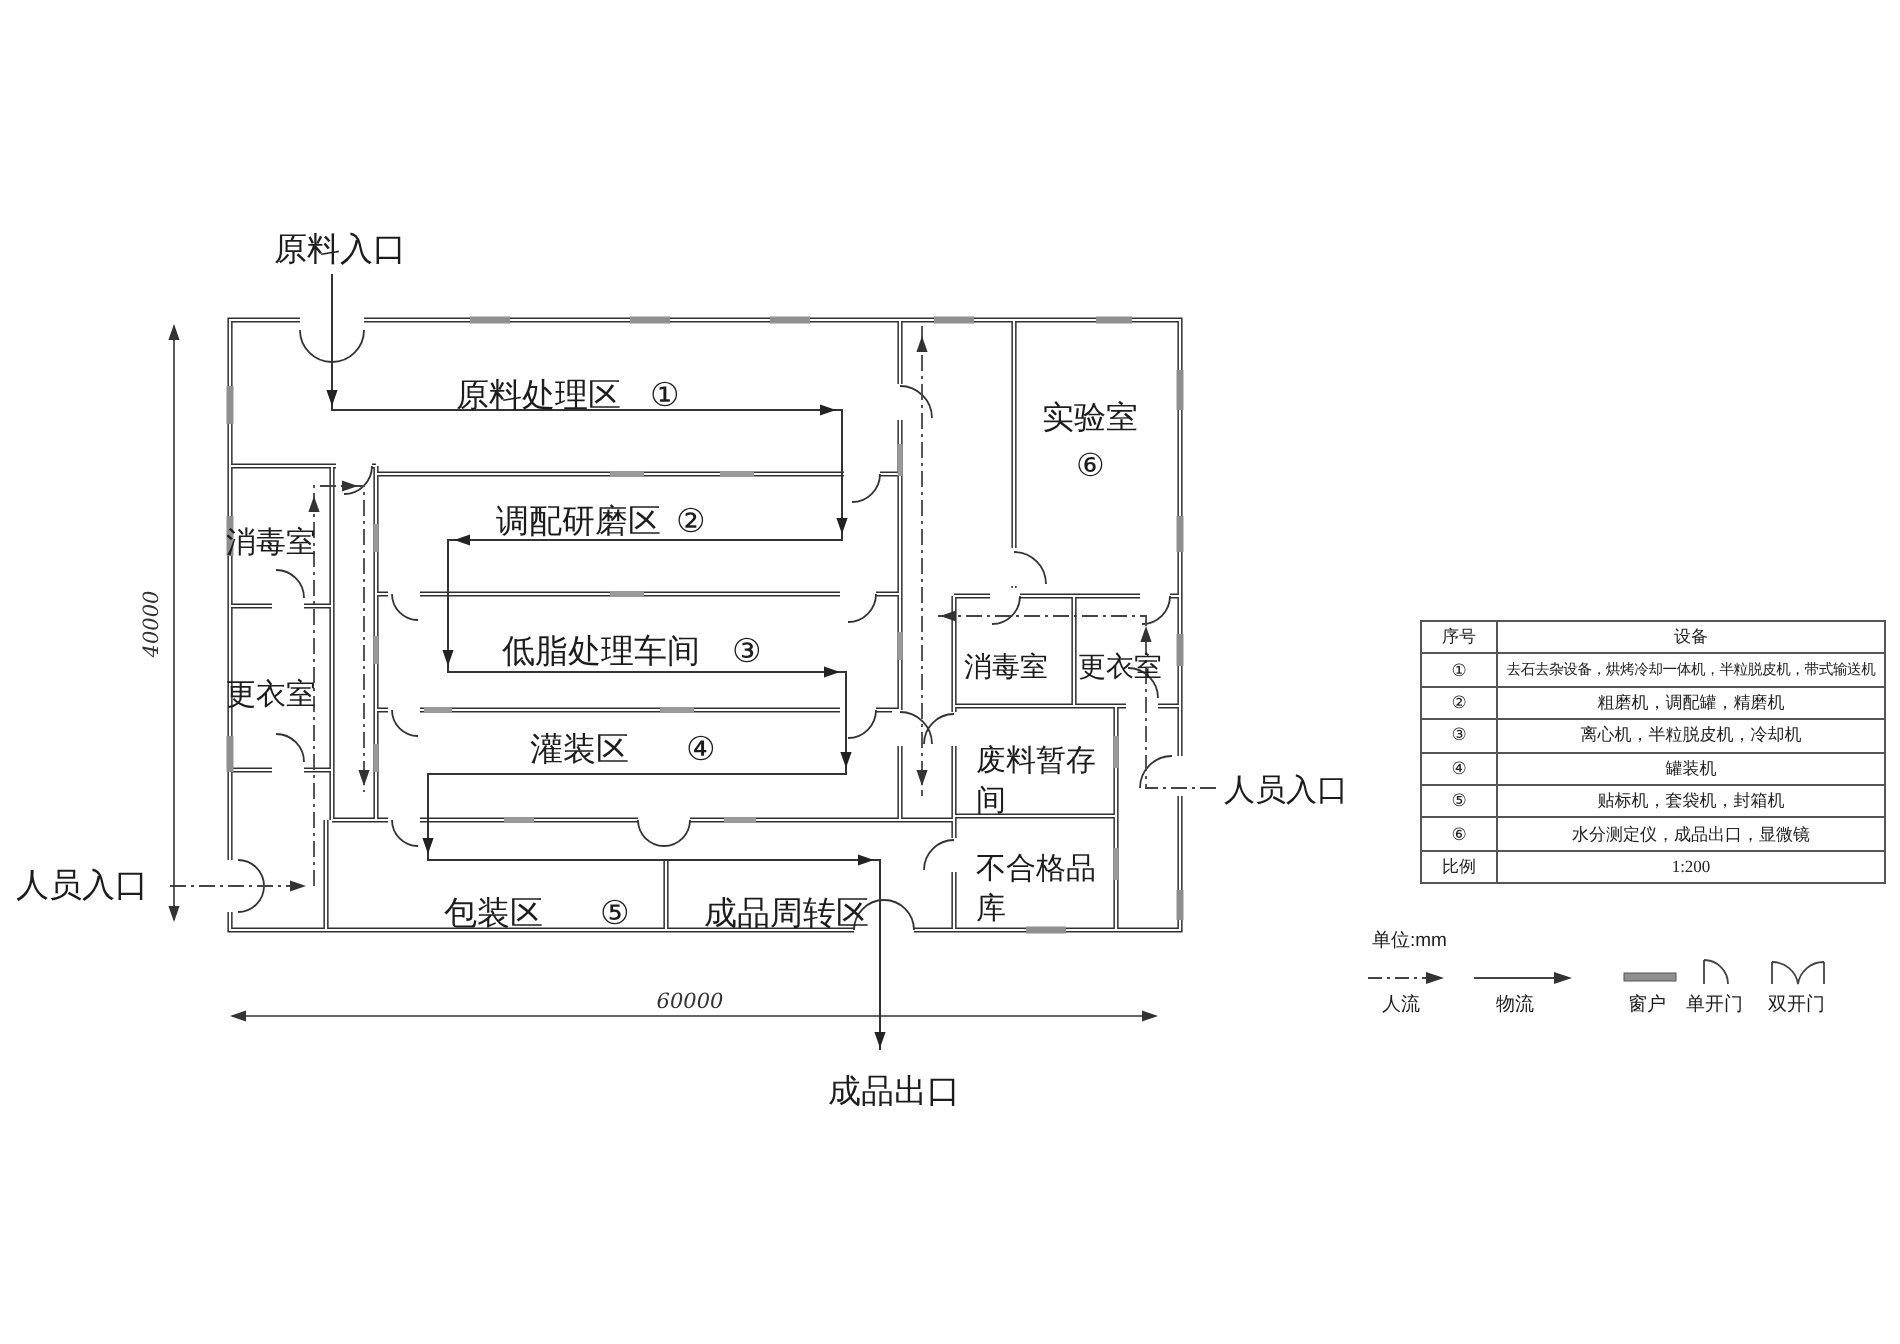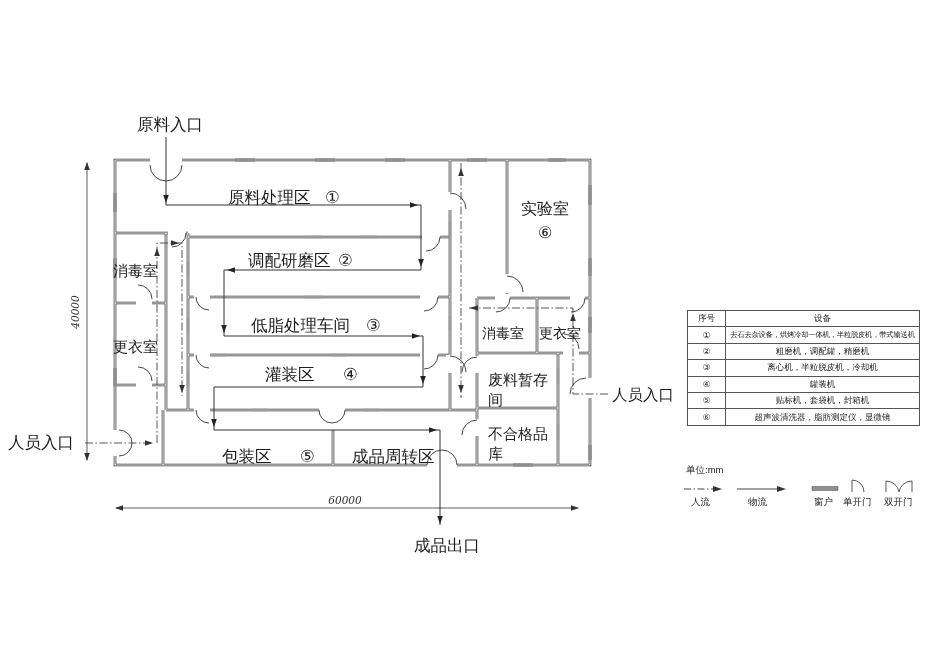--- a/index.html
+++ b/index.html
@@ -1,21 +1,21 @@
 <!DOCTYPE html>
 <html><head>
 <meta charset="utf-8">
 <style>
   html,body{margin:0;padding:0;background:#ffffff;}
   .canvas{position:relative;width:950px;height:672px;background:#ffffff;overflow:hidden;
           font-family:"Liberation Sans",sans-serif;}
   svg{position:absolute;left:0;top:0;}
   svg text{font-family:"Liberation Sans",sans-serif;fill:#1c1c1c;}
   .dimtext{font-family:"DejaVu Serif",serif;font-style:italic;fill:#333;}
-  .equip-table{position:absolute;left:687px;top:310px;width:233px;font-family:Liberation Serif, serif;}
+  .equip-table{position:absolute;left:710px;top:310px;width:233px;font-family:Liberation Serif, serif;}
   .equip-table table{border-collapse:collapse;width:100%;table-layout:fixed;}
   .equip-table td{border:1px solid #555;font-size:8.5px;text-align:center;padding:0;
                   height:15.4px;line-height:1.05;color:#222;white-space:nowrap;overflow:hidden;}
   .equip-table td.long{font-size:7.3px;letter-spacing:-0.2px;}
 </style>
 </head>
 <body>
 
 <div class="canvas">
   <svg width="950" height="672" viewBox="0 0 950 672">
@@ -213,18 +213,22 @@
       <tr>
         <td>④</td>
         <td>罐装机</td>
       </tr>
       <tr>
         <td>⑤</td>
         <td>贴标机，套袋机，封箱机</td>
       </tr>
       <tr>
         <td>⑥</td>
-        <td>超声波清洗器，脂肪测定仪，显微镜</td>
+        <td>水分测定仪，成品出口，显微镜</td>
+      </tr>
+      <tr>
+        <td>比例</td>
+        <td>1:200</td>
       </tr>
     </tbody>
       </table>
   </div>
 </div>
 
 </body></html>

